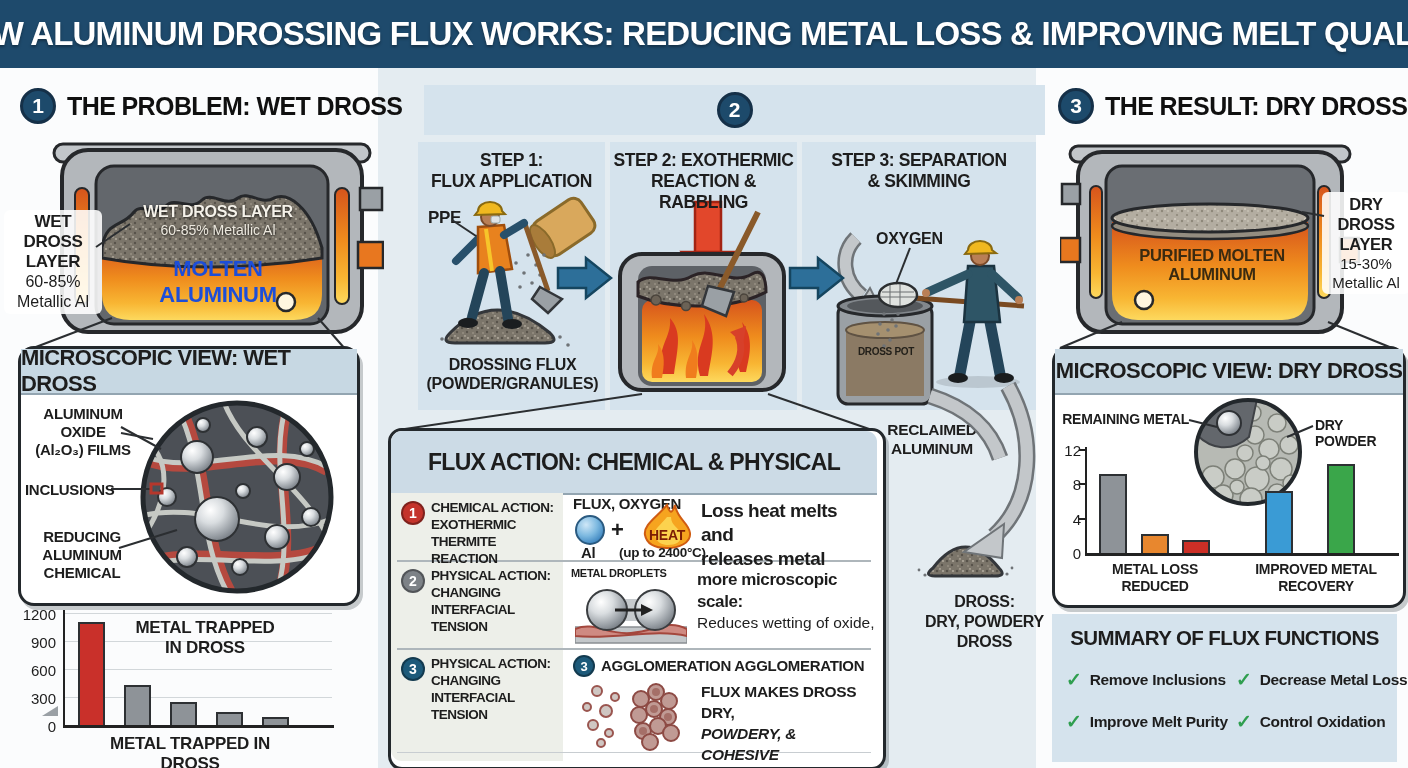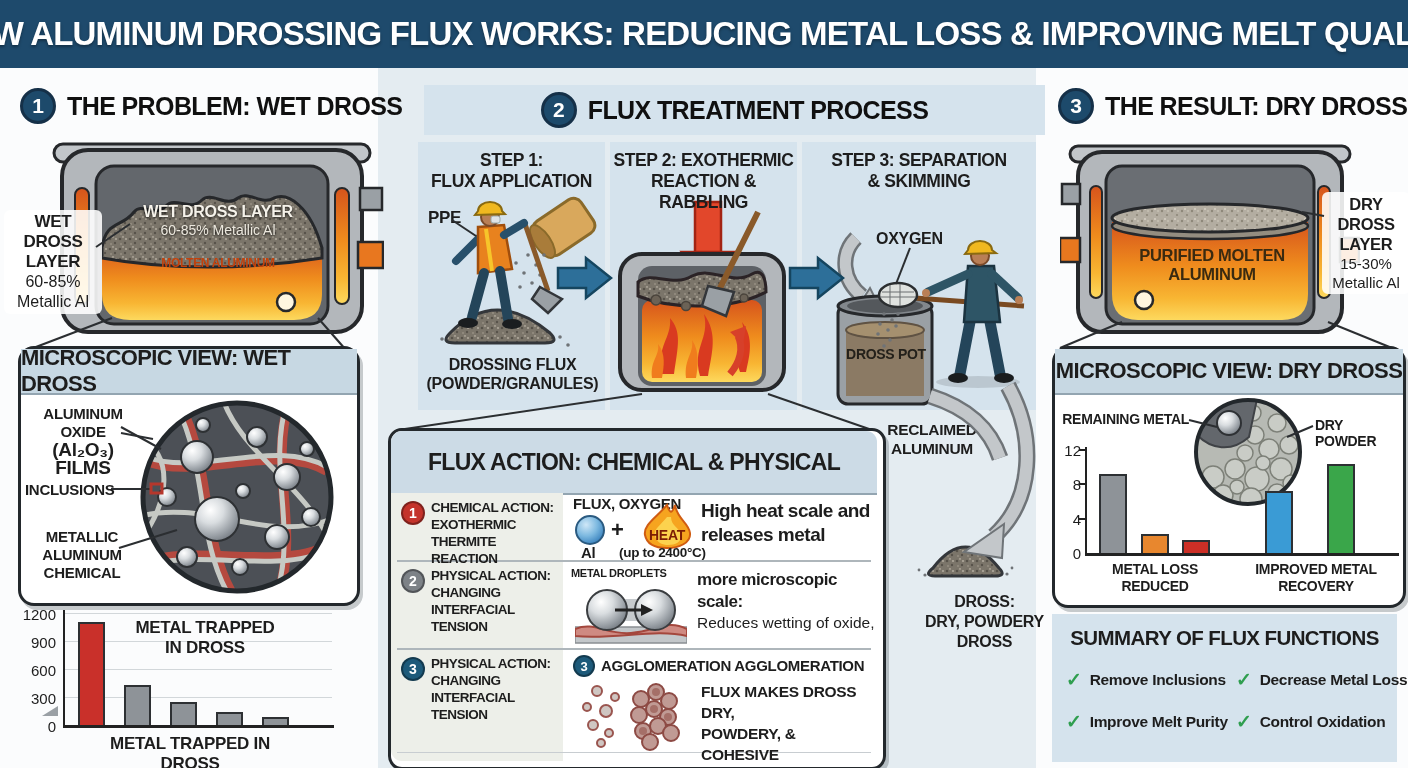--- a/index.html
+++ b/index.html
@@ -77,42 +77,41 @@
   <div class="abs banner">
     <div class="banner-title">HOW ALUMINUM DROSSING FLUX WORKS: REDUCING METAL LOSS &amp; IMPROVING MELT QUALITY</div>
   </div>
 
   <div class="abs" style="left:20px;top:88px;display:flex;align-items:center;gap:11px;">
     <div class="sec-badge">1</div>
     <div class="sec-title">THE PROBLEM: WET DROSS</div>
   </div>
   <div class="abs" style="left:424px;top:92px;width:621px;display:flex;align-items:center;justify-content:center;gap:11px;">
     <div class="sec-badge">2</div>
-    <div class="sec-title">FLUX TREATMENT PROCESS</div>
   </div>
   <div class="abs" style="left:1058px;top:88px;display:flex;align-items:center;gap:11px;">
     <div class="sec-badge">3</div>
     <div class="sec-title">THE RESULT: DRY DROSS</div>
   </div>
 
   <svg class="abs" style="left:48px;top:136px;" width="336" height="204" viewBox="0 0 336 204">
     <rect x="6" y="8" width="316" height="18" rx="9" fill="#c2c6ca" stroke="#26282b" stroke-width="3"></rect>
     <rect x="14" y="14" width="300" height="182" rx="26" fill="#b3b7bb" stroke="#26282b" stroke-width="4"></rect>
     <rect x="48" y="30" width="232" height="158" rx="18" fill="#63676c" stroke="#26282b" stroke-width="3"></rect>
     <rect x="27" y="52" width="14" height="116" rx="7" fill="url(#meltG)" stroke="#26282b" stroke-width="2"></rect>
     <rect x="287" y="52" width="14" height="116" rx="7" fill="url(#meltG)" stroke="#26282b" stroke-width="2"></rect>
     <path d="M54,108 L274,108 L274,158 Q274,184 246,184 L82,184 Q54,184 54,158 Z" fill="url(#meltG)"></path>
     <path d="M54,112 C58,84 74,92 86,76 C94,66 106,82 118,70 C128,60 142,76 154,64 C164,55 178,72 190,62 C200,54 214,70 226,62 C240,56 262,70 274,112 L274,122 C200,134 120,134 54,122 Z" fill="url(#grainDark)" stroke="#26282b" stroke-width="3"></path>
     <circle cx="238" cy="166" r="9" fill="#fff6df" stroke="#26282b" stroke-width="2.5"></circle>
     <rect x="312" y="52" width="22" height="22" fill="#9aa0a5" stroke="#26282b" stroke-width="2.5"></rect>
     <rect x="310" y="106" width="25" height="26" fill="#e8771f" stroke="#26282b" stroke-width="2.5"></rect>
   </svg>
   <div class="abs ctr lbl" style="left:128px;top:203px;width:180px;font-size:16px;color:#f5f2ea;text-shadow:0 1px 3px rgba(0,0,0,.9);">WET DROSS LAYER</div>
   <div class="abs ctr" style="left:128px;top:222px;width:180px;font-size:14px;color:#ece8de;text-shadow:0 1px 3px rgba(0,0,0,.9);">60-85% Metallic Al</div>
-  <div class="abs ctr lbl" style="left:128px;top:256px;width:180px;font-size:12px;color:#c2410c;">MOLTEN ALUMINUM</div>
+  <div class="abs ctr lbl" style="left:128px;top:256px;width:180px;font-size:22px;color:#1d4ed8;">MOLTEN ALUMINUM</div>
 
   <div class="abs ctr whitepatch" style="left:4px;top:210px;width:92px;">
     <div class="lbl" style="font-size:17px;line-height:20px;">WET</div>
     <div class="lbl" style="font-size:17px;line-height:20px;">DROSS</div>
     <div class="lbl" style="font-size:17px;line-height:20px;">LAYER</div>
     <div style="font-size:16px;line-height:20px;">60-85%</div>
     <div style="font-size:16px;line-height:20px;">Metallic Al</div>
   </div>
 
   <svg class="abs" style="left:420px;top:195px;" width="190" height="160" viewBox="0 0 190 160">
@@ -210,21 +209,21 @@
       <ellipse cx="186" cy="156" rx="10" ry="5" fill="#1a1d1f"></ellipse>
     <path d="M150,44 L176,44 L182,100 L146,100 Z" fill="#2e5566" stroke="#1b3340" stroke-width="2.5"></path>
     <line x1="150" y1="52" x2="110" y2="70" stroke="#2e5566" stroke-width="9" stroke-linecap="round"></line>
     <line x1="174" y1="52" x2="200" y2="76" stroke="#2e5566" stroke-width="9" stroke-linecap="round"></line>
     <circle cx="108" cy="71" r="4" fill="#b97f56"></circle>
       <circle cx="201" cy="78" r="4" fill="#b97f56"></circle>
     <circle cx="162" cy="34" r="9" fill="#b97f56" stroke="#7a4a2a" stroke-width="2"></circle>
     <path d="M150,28 a12,9 0 0 1 24,0 l4,3 l-31,1 z" fill="#f0b81f" stroke="#8a6a10" stroke-width="2"></path>
   </svg>
   <div class="abs lbl" style="left:876px;top:230px;width:90px;font-size:16px;">OXYGEN</div>
-  <div class="abs ctr lbl" style="left:840px;top:346px;width:92px;font-size:14px;color:#23201a;">DROSS POT</div>
+  <div class="abs ctr lbl" style="left:840px;top:346px;width:92px;font-size:10px;color:#23201a;">DROSS POT</div>
   <div class="abs ctr" style="left:868px;top:420px;width:128px;">
     <div class="lbl" style="font-size:15.5px;line-height:19px;">RECLAIMED</div>
     <div class="lbl" style="font-size:15.5px;line-height:19px;">ALUMINUM</div>
   </div>
 
   <svg class="abs" style="left:915px;top:518px;" width="100" height="62" viewBox="0 0 100 62">
     <path d="M18,50 Q50,8 84,50 Q92,58 80,58 L20,58 Q8,58 18,50 Z" fill="url(#grainDark)" stroke="#33363a" stroke-width="3"></path>
     <circle cx="10" cy="57" r="1.6" fill="#6f7377"></circle>
       <circle cx="92" cy="56" r="1.6" fill="#6f7377"></circle>
     <circle cx="4" cy="52" r="1.4" fill="#6f7377"></circle>
@@ -348,25 +347,25 @@
         <line x1="100" y1="78" x2="140" y2="100"></line>
           <line x1="100" y1="84" x2="132" y2="90"></line>
         <line x1="90" y1="140" x2="130" y2="140"></line>
         <line x1="98" y1="199" x2="156" y2="181"></line>
       </g>
       <rect x="130" y="135" width="11" height="9" fill="none" stroke="#b5372c" stroke-width="3"></rect>
     </svg>
     <div class="abs ctr" style="left:6px;top:56px;width:112px;">
       <div class="lbl" style="font-size:15px;line-height:18px;">ALUMINUM</div>
       <div class="lbl" style="font-size:15px;line-height:18px;">OXIDE</div>
-      <div class="lbl" style="font-size:19px;line-height:18px;">(Al₂O₃) FILMS</div>
+      <div class="lbl" style="font-size:15px;line-height:18px;">(Al₂O₃) FILMS</div>
     </div>
     <div class="abs lbl" style="left:4px;top:132px;width:100px;font-size:15px;">INCLUSIONS</div>
     <div class="abs ctr" style="left:6px;top:179px;width:110px;">
-      <div class="lbl" style="font-size:15px;line-height:18px;">METALLIC</div>
+      <div class="lbl" style="font-size:15px;line-height:18px;">REDUCING</div>
       <div class="lbl" style="font-size:15px;line-height:18px;">ALUMINUM</div>
       <div class="lbl" style="font-size:15px;line-height:18px;">CHEMICAL</div>
     </div>
   </div>
 
   <div class="abs" style="left:0;top:600px;width:370px;height:160px;">
     <div class="grid" style="left:64px;top:13px;width:268px;"></div>
     <div class="grid" style="left:64px;top:41px;width:268px;"></div>
     <div class="grid" style="left:64px;top:69px;width:268px;"></div>
     <div class="grid" style="left:64px;top:97px;width:268px;"></div>
@@ -415,21 +414,21 @@
     <div class="abs" style="left:184px;top:84px;width:30px;height:30px;border-radius:50%;border:2px solid #2a5a80;box-sizing:border-box;background:radial-gradient(circle at 35% 30%, #cfe7f7, #7db9e0 45%, #3d85c0 80%, #2a6aa0);"></div>
     <div class="abs lbl" style="left:220px;top:86px;font-size:22px;">+</div>
     <svg class="abs" style="left:244px;top:72px;" width="64" height="46" viewBox="0 0 64 46">
       <path d="M32,2 C22,14 8,22 10,32 C12,42 22,45 32,45 C44,45 56,40 55,30 C54,20 42,16 40,2 C37,11 35,11 32,2 Z" fill="#f6a41f" stroke="#d05c12" stroke-width="2"></path>
       <path d="M32,14 C26,22 18,26 20,33 C22,40 28,42 33,42 C40,42 47,39 46,32 C45,25 36,23 36,14 Z" fill="#fcd24e"></path>
     </svg>
     <div class="abs ctr lbl" style="left:248px;top:96px;width:56px;font-size:14px;color:#7c1d04;">HEAT</div>
     <div class="ab abs lbl" style="left:190px;top:113px;font-size:15px;">Al</div>
     <div class="abs lbl" style="left:228px;top:114px;font-size:13.5px;">(up to 2400°C)</div>
     <div class="abs" style="left:310px;top:68px;width:172px;">
-      <div class="lbl" style="font-size:19px;line-height:24px;letter-spacing:-0.5px;">High heat scale and</div>
+      <div class="lbl" style="font-size:19px;line-height:24px;letter-spacing:-0.5px;">Loss heat melts and</div>
       <div class="lbl" style="font-size:19px;line-height:24px;letter-spacing:-0.5px;">releases metal</div>
     </div>
 
     <div class="fbadge" style="left:10px;top:138px;background:#7d8287;">2</div>
     <div class="abs lbl" style="left:40px;top:136px;width:130px;font-size:13.5px;line-height:17px;letter-spacing:-0.5px;">
       <div>PHYSICAL ACTION:</div>
       <div>CHANGING INTERFACIAL</div>
       <div>TENSION</div>
     </div>
     <div class="abs lbl" style="left:180px;top:136px;font-size:11px;">METAL DROPLETS</div>
@@ -477,21 +476,21 @@
           <circle cx="92" cy="56" r="8"></circle>
         <circle cx="71" cy="65" r="8"></circle>
       </g>
       <circle cx="75" cy="32" r="4" fill="#a56f68"></circle>
         <circle cx="89" cy="40" r="4" fill="#a56f68"></circle>
       <circle cx="64" cy="54" r="4" fill="#a56f68"></circle>
         <circle cx="77" cy="15" r="4" fill="#a56f68"></circle>
     </svg>
     <div class="abs" style="left:310px;top:250px;width:176px;">
       <div class="lbl" style="font-size:15.5px;line-height:21px;">FLUX MAKES DROSS DRY,</div>
-      <div class="lbl" style="font-size:15.5px;line-height:21px;">POWDERY, &amp; COHESIVE</div>
+      <div class="lbl" style="font-size:15.5px;line-height:21px;font-style:italic;">POWDERY, &amp; COHESIVE</div>
     </div>
   </div>
 
   <div class="abs panel" style="left:1052px;top:346px;width:348px;height:256px;">
     <div class="panel-h">MICROSCOPIC VIEW: DRY DROSS</div>
     <svg class="abs" style="left:138px;top:48px;" width="110" height="110" viewBox="0 0 110 110">
       <defs>
           <clipPath id="clipDry">
             <circle cx="55" cy="55" r="52"></circle>
           </clipPath>

